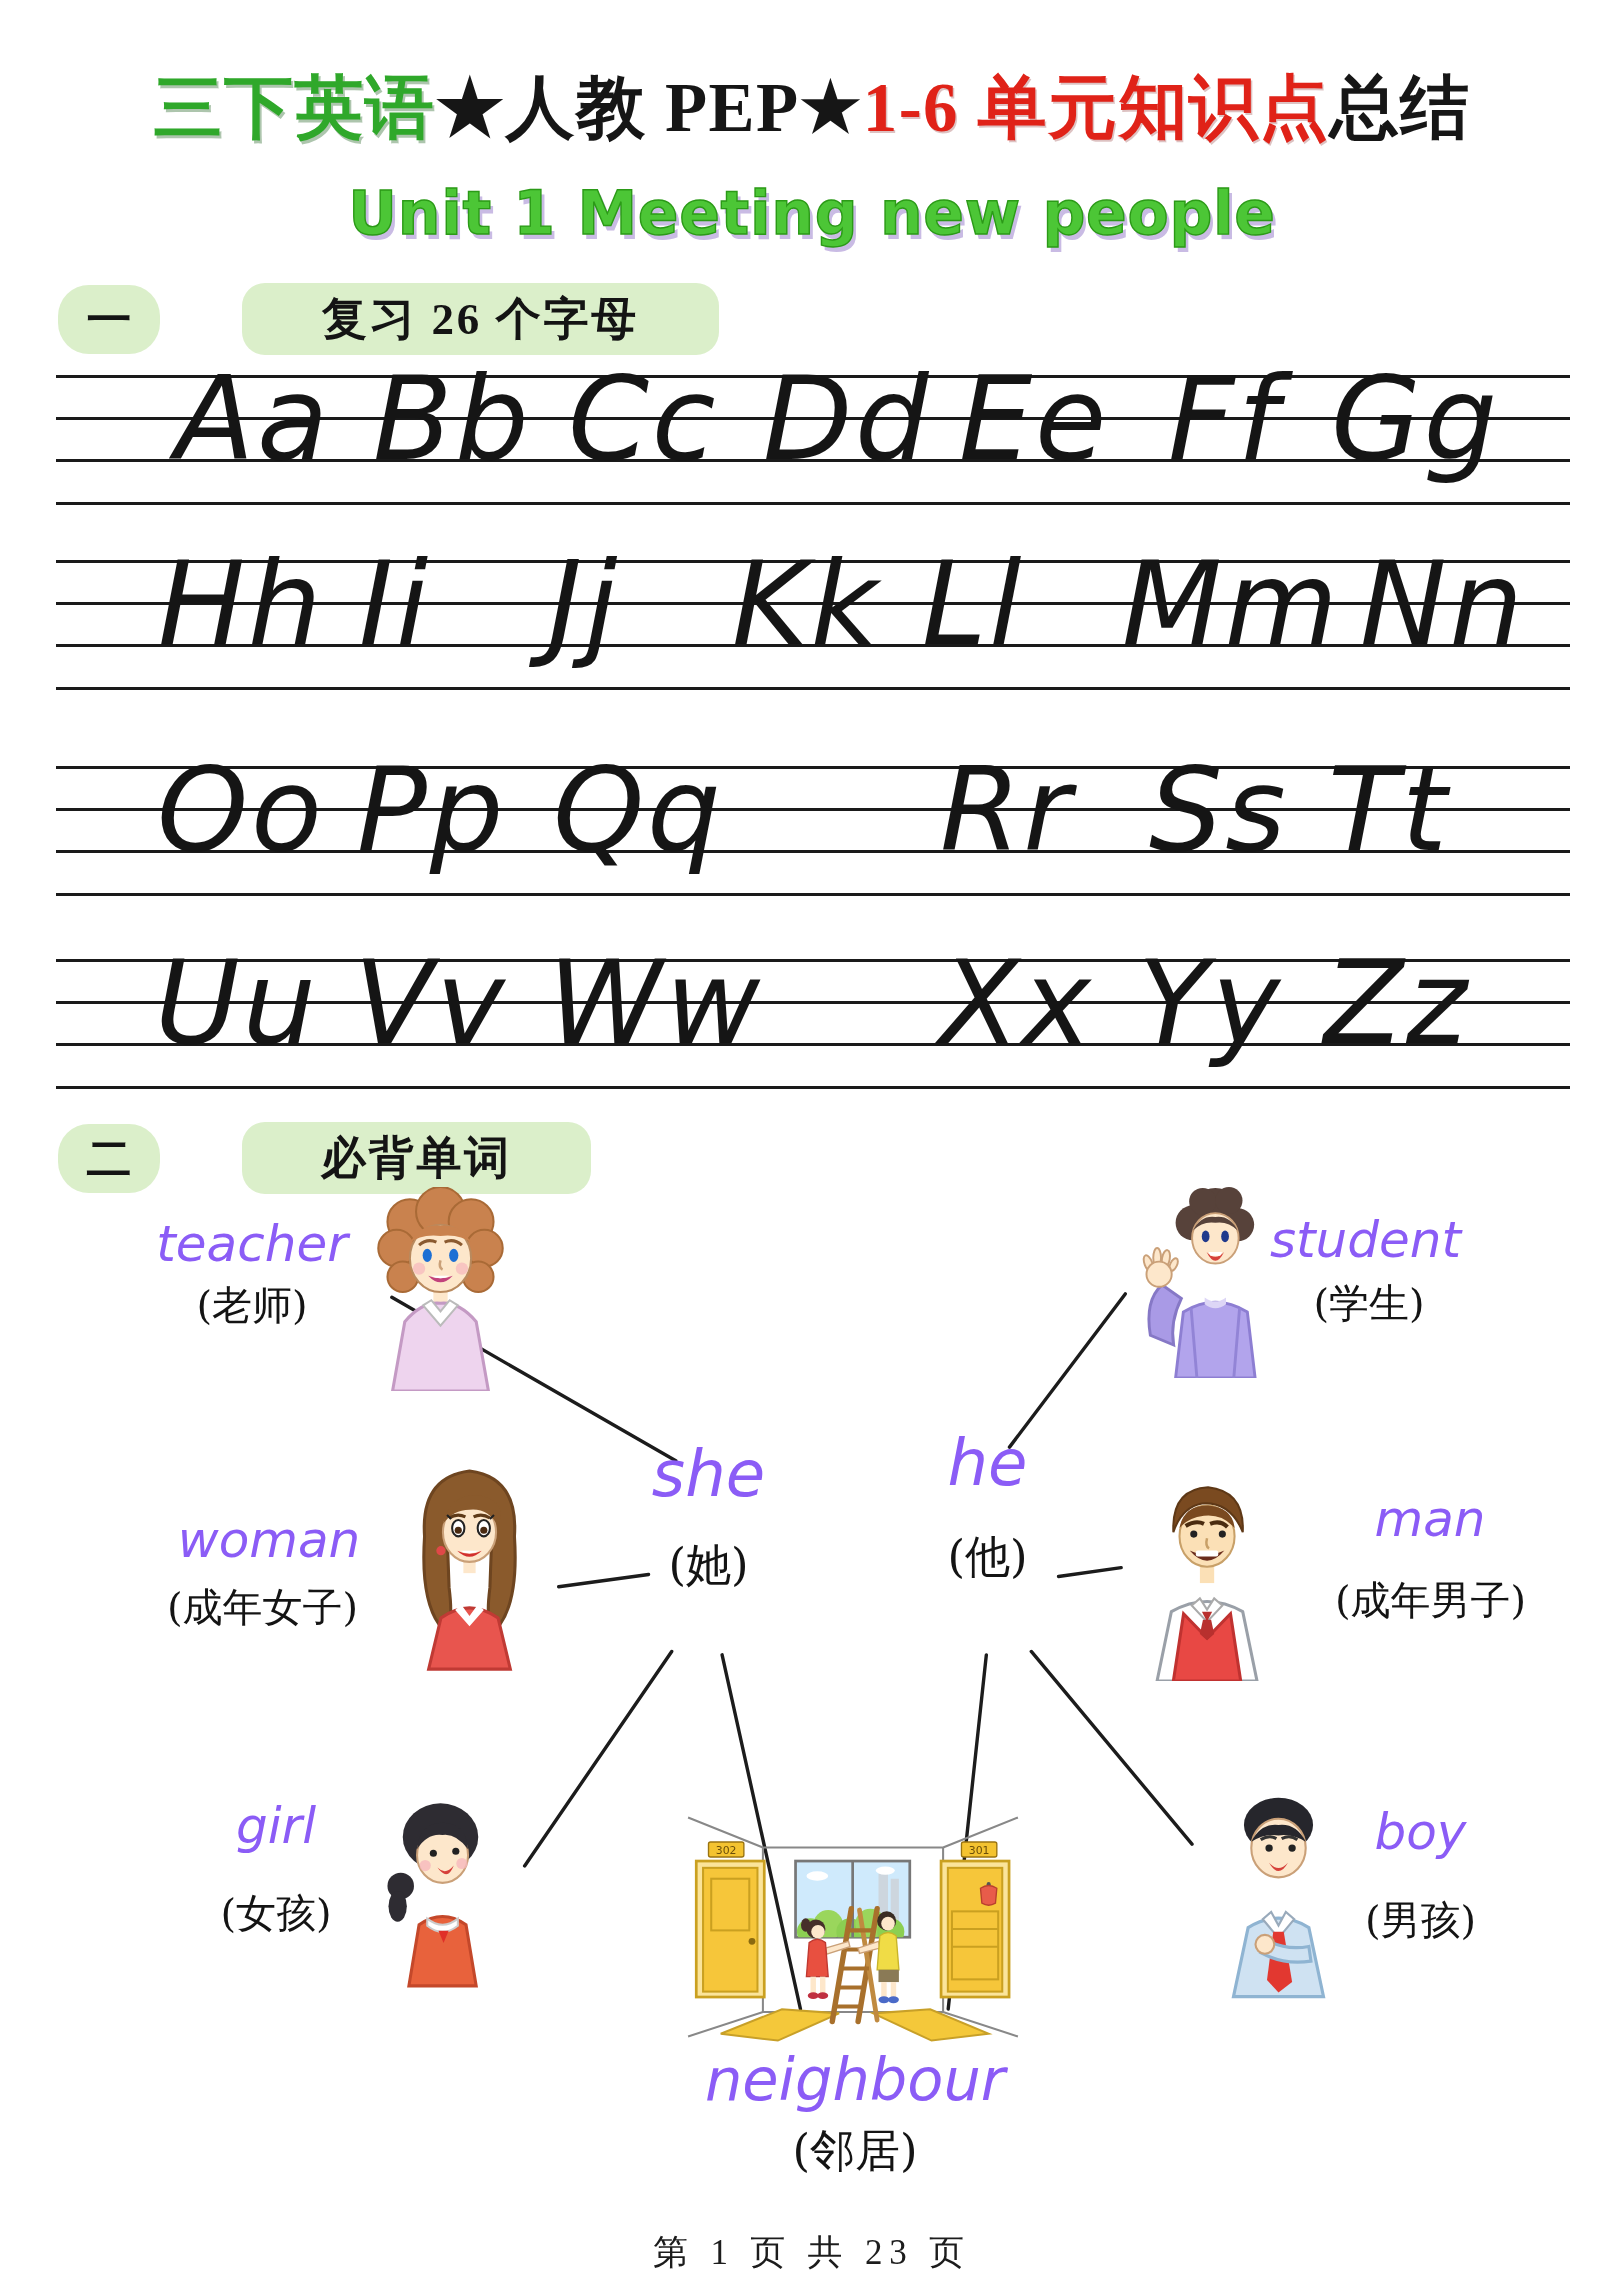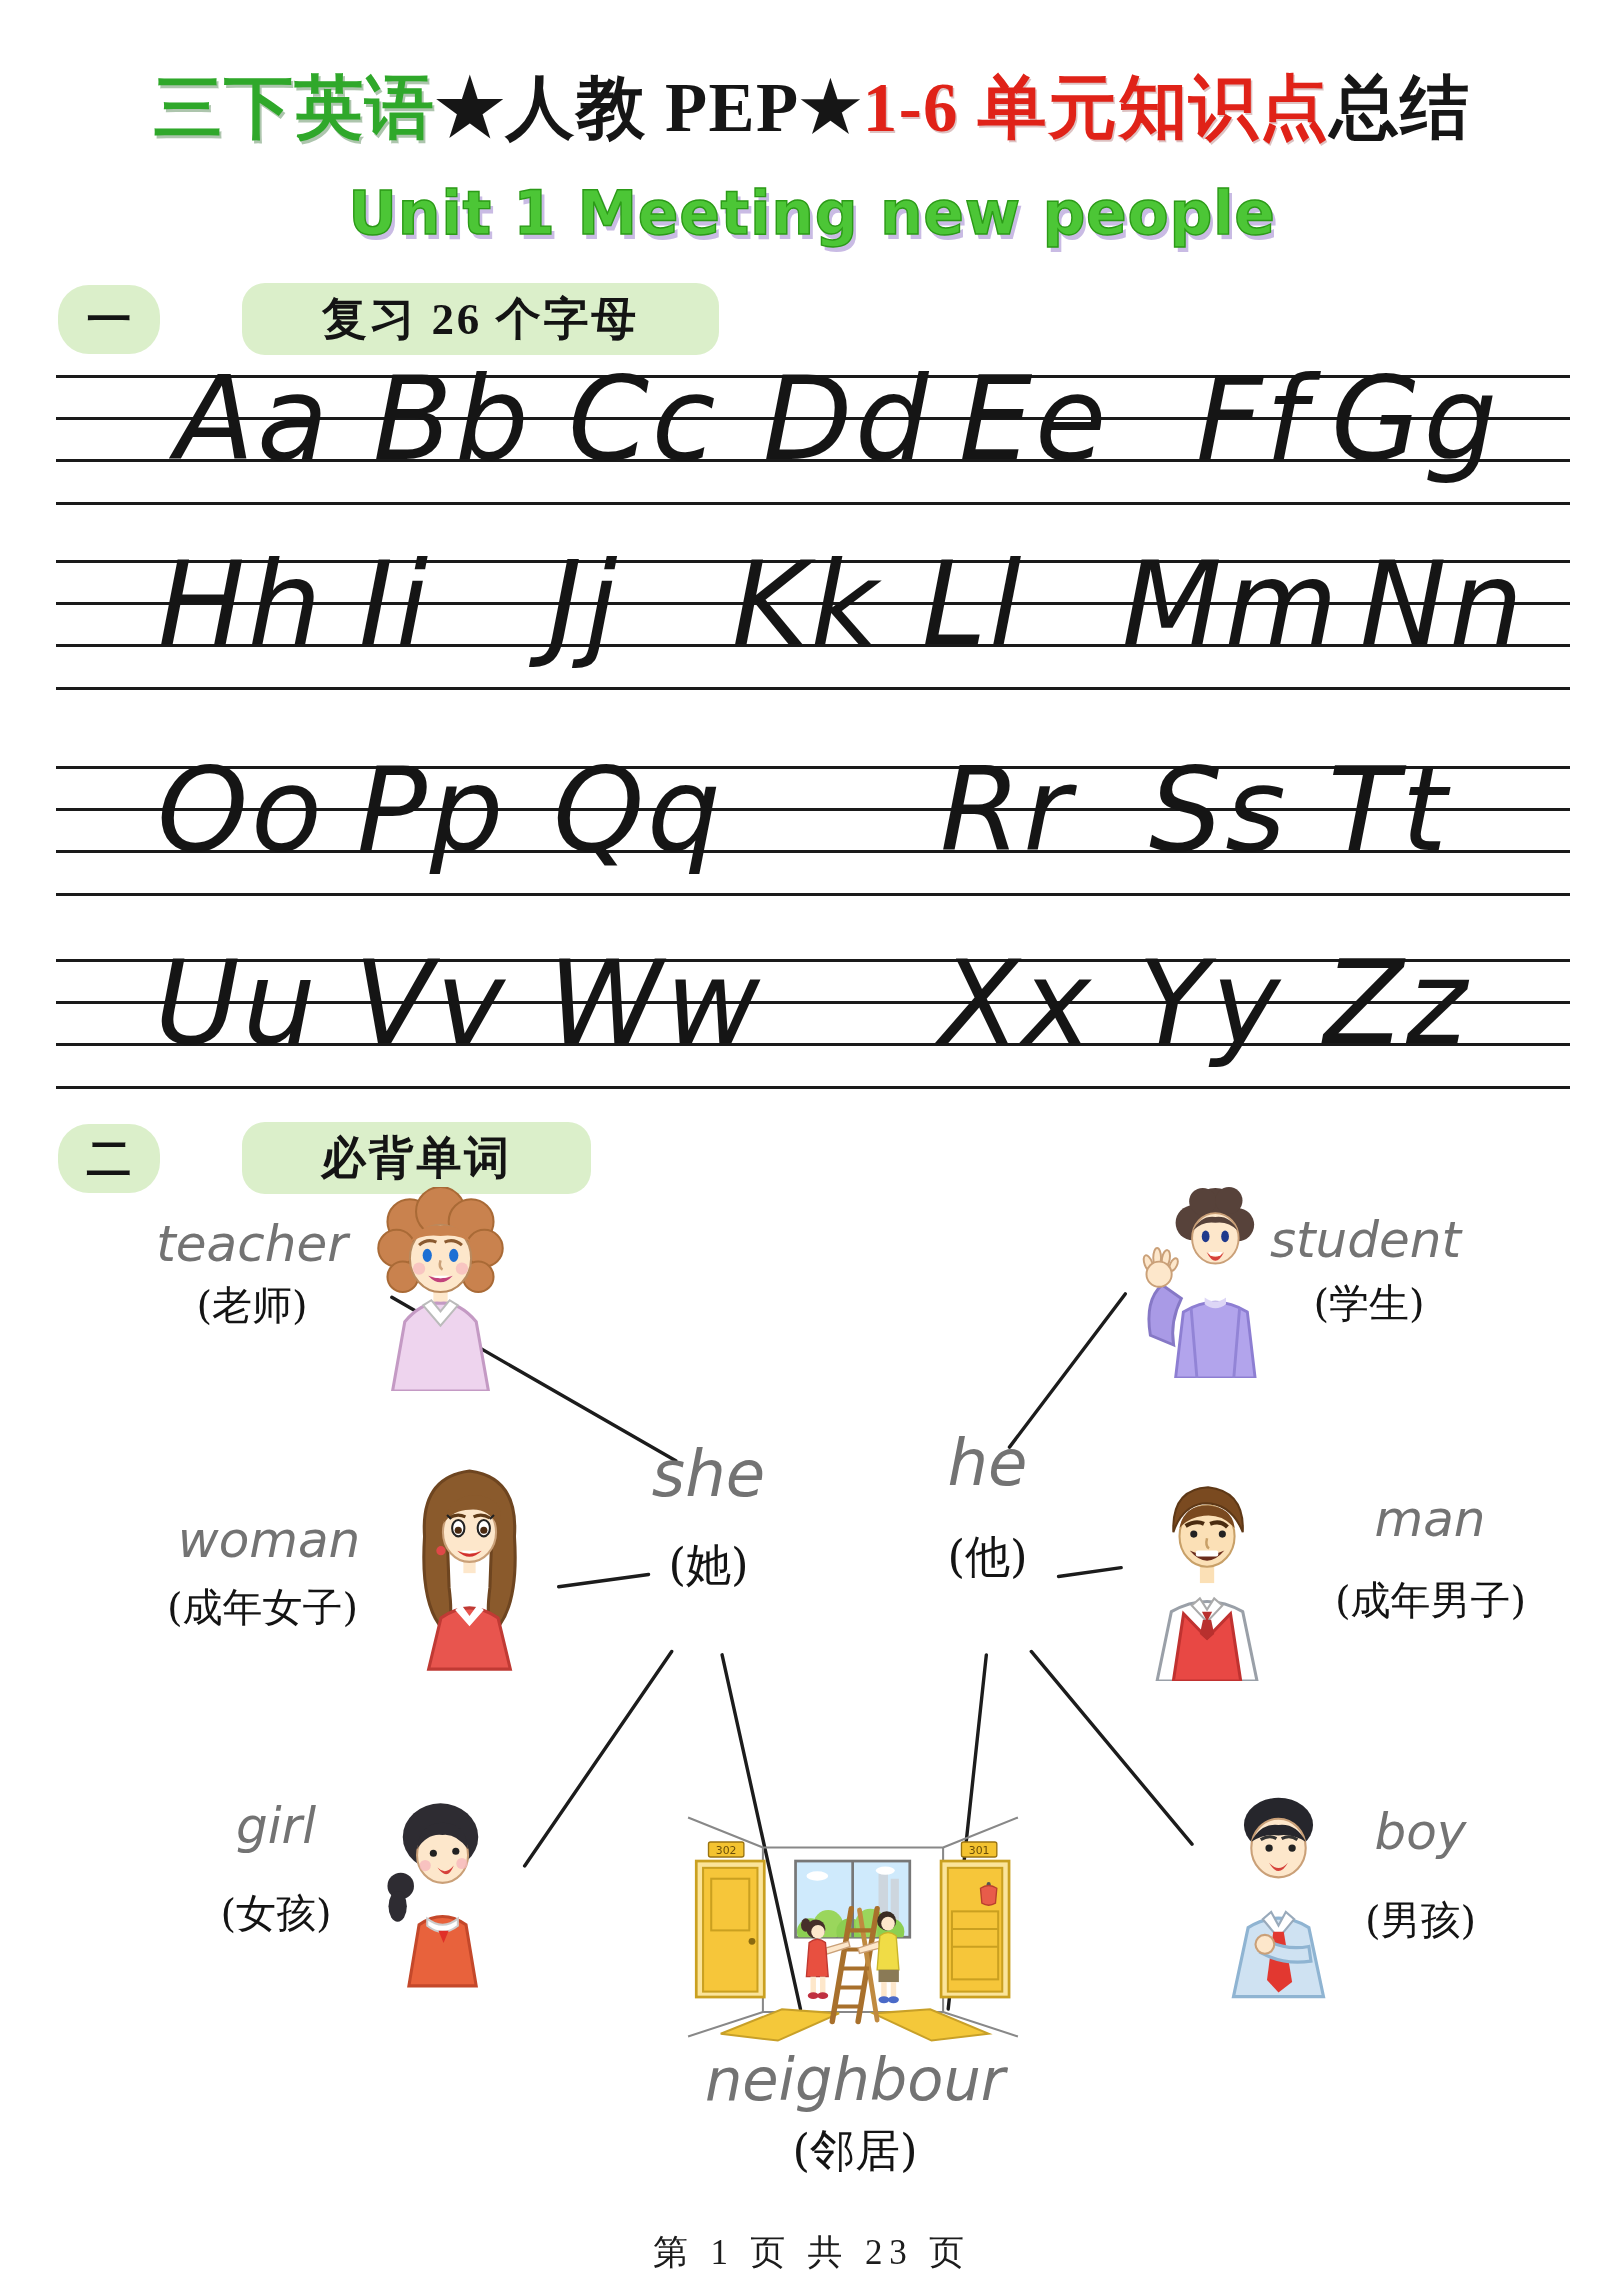--- a/index.html
+++ b/index.html
@@ -37,21 +37,21 @@
   .staff .sl:nth-child(1){ top:0; } .staff .sl:nth-child(2){ top:42px; }
   .staff .sl:nth-child(3){ top:84px; } .staff .sl:nth-child(4){ top:127px; }
   .lp {
     position:absolute; top:-13.6px; line-height:1; white-space:nowrap;
     font-family:"DejaVu Sans","Liberation Sans",sans-serif;
     font-style:italic; font-weight:400; font-size:116px; color:#151515; letter-spacing:2.7px;
   }
   
   .wlabel {
     position:absolute; text-align:center; font-style:italic; font-weight:500;
-    font-size:50px; color:#737373; line-height:1.05; white-space:nowrap;
+    font-size:50px; color:#8b5cf6; line-height:1.05; white-space:nowrap;
   }
   .wlabel.big { font-size:64px; }
   .clabel {
     position:absolute; text-align:center; font-weight:400;
     font-family:"DejaVu Serif","Liberation Serif",serif;
     font-size:40px; color:#141414; line-height:1.05; white-space:nowrap;
   }
   .clabel.big { font-size:45px; }
   .illus { position:absolute; }
   .connectors { position:absolute; top:0; left:0; pointer-events:none; }
@@ -77,21 +77,21 @@
   <div class="staff" style="top:375px;">
     <i class="sl"></i>
       <i class="sl"></i>
       <i class="sl"></i>
       <i class="sl"></i>
     <span class="lp" style="left:119px">Aa</span>
     <span class="lp" style="left:317px">Bb</span>
     <span class="lp" style="left:512px">Cc</span>
     <span class="lp" style="left:707px">Dd</span>
     <span class="lp" style="left:903px">Ee</span>
-    <span class="lp" style="left:1140px">Ff</span>
+    <span class="lp" style="left:1112px">Ff</span>
     <span class="lp" style="left:1275px">Gg</span>
   </div>
   <div class="staff" style="top:560px;">
     <i class="sl"></i>
       <i class="sl"></i>
       <i class="sl"></i>
       <i class="sl"></i>
     <span class="lp" style="left:102px">Hh</span>
     <span class="lp" style="left:303px">Ii</span>
     <span class="lp" style="left:492px">Jj</span>

